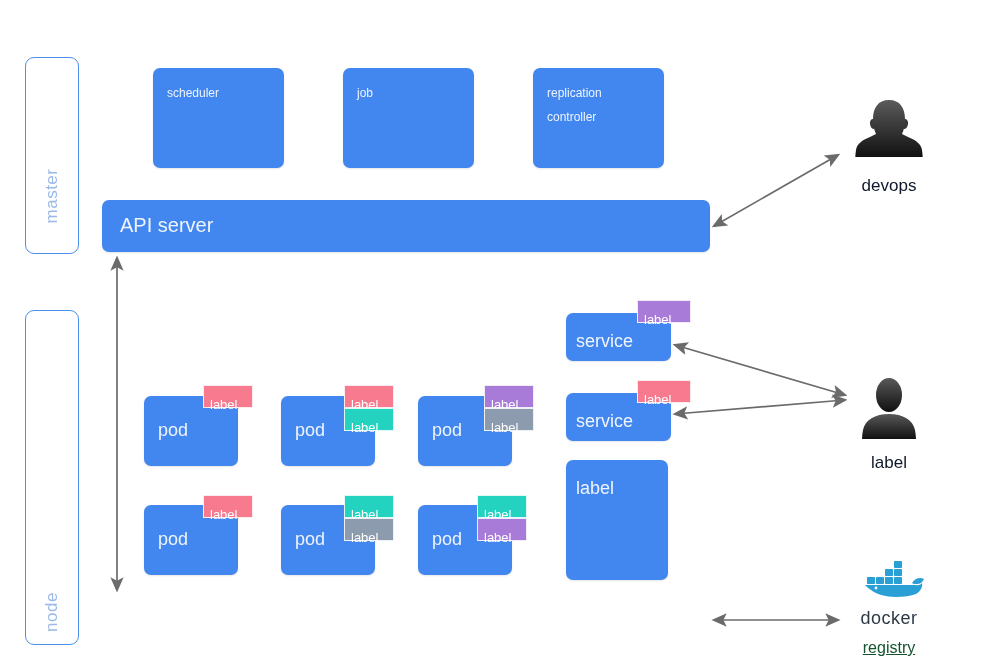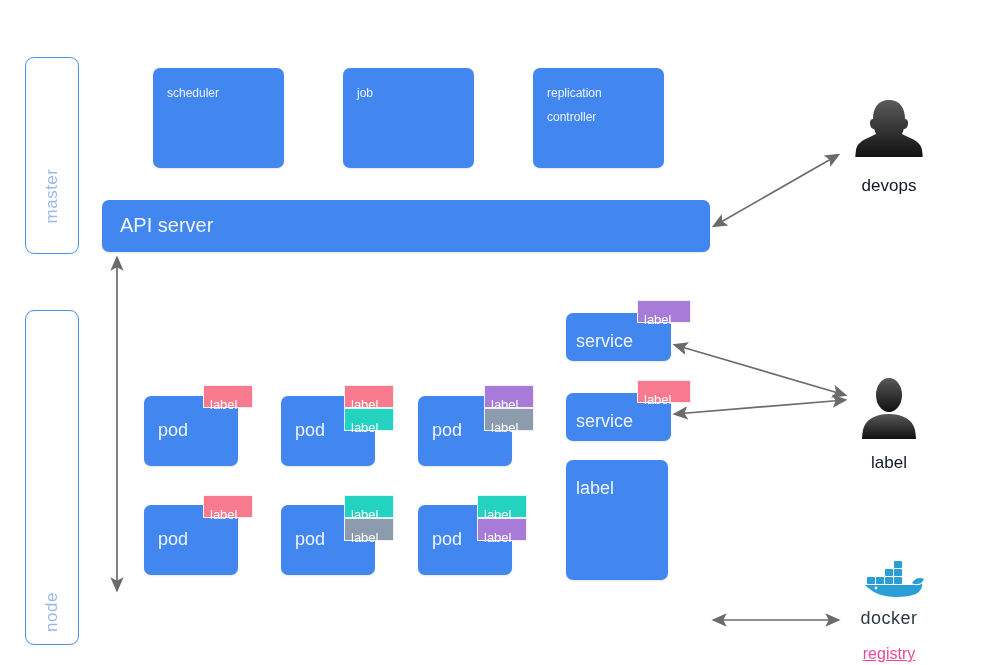--- a/index.html
+++ b/index.html
@@ -83,23 +83,23 @@
     text-align: center;
     width: 120px;
   }
   .actor-caption {
     color: #0f172a;
     font-size: 17px;
     margin-top: 4px;
     white-space: nowrap;
   }
   .registry-caption {
-    color: #ec4899;
+    color: #14532d;
     font-size: 16px;
-    margin-top: 16px;
+    margin-top: 10px;
     white-space: nowrap;
     text-decoration: underline;
   }
 
   
   #arrows {
     position: absolute;
     left: 0; top: 0;
     width: 1000px;
     height: 665px;

